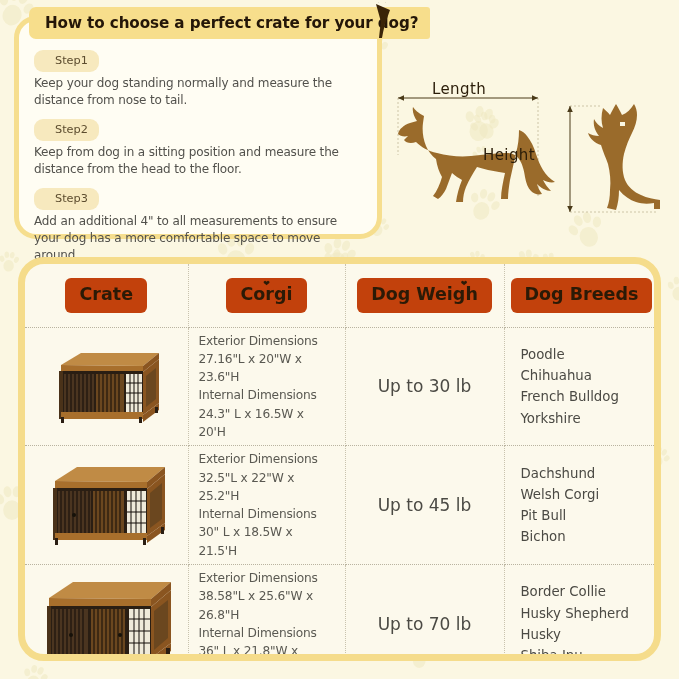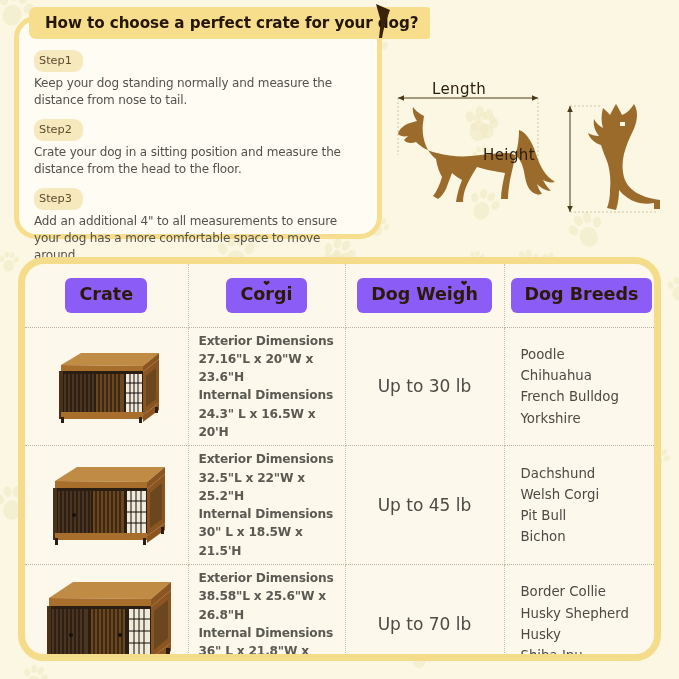--- a/index.html
+++ b/index.html
@@ -62,21 +62,21 @@
     z-index: 4;
   }
   #callout-body { padding: 28px 16px 0 15px; }
 
   .step-pill {
     display: inline-block;
     background: #F7E9BE;
     color: #5C4C2E;
     font-size: 11.3px;
     line-height: 1;
-    padding: 5px 11px 6px 5px;
+    padding: 5px 11px 6px 21px;
     border-radius: 9px;
     margin-bottom: 3px;
   }
   .step-text {
     color: #52514C;
     font-size: 12px;
     line-height: 1.40;
     margin-bottom: 9px;
     letter-spacing: -.15px;
   }
@@ -129,21 +129,21 @@
     height: 63px;
     vertical-align: middle;
     border-right: 1px dotted #C9C3AE;
     border-bottom: 1px dotted #B9B3A0;
     padding: 0 6px;
   }
   thead th:last-child { border-right: none; }
 
   .hdr-pill {
     display: inline-block;
-    background: #8b5cf6;
+    background: #c2410c;
     color: #2B1A06;
     font-size: 17.5px;
     line-height: 1;
     padding: 8px 14px 10px 14px;
     border-radius: 6px;
     white-space: nowrap;
     position: relative;
   }
   .heart-dot {
     position: absolute;
@@ -154,21 +154,21 @@
 
   tbody td {
     border-right: 1px dotted #C9C3AE;
     border-bottom: 1px dotted #B9B3A0;
     vertical-align: middle;
     padding: 4px 10px;
   }
   tbody td:last-child { border-right: none; }
   tbody tr:last-child td { border-bottom: none; }
 
-  .cell-size   { color: #5A5952; font-size: 12.2px; line-height: 1.50; letter-spacing: -.2px; font-weight: bold; }
+  .cell-size   { color: #5A5952; font-size: 12.2px; line-height: 1.50; letter-spacing: -.2px; }
   .cell-weigh  { color: #4B4A44; font-size: 17px; text-align: center; }
   .cell-breeds { color: #4B4A44; font-size: 13.3px; line-height: 1.60; padding-left: 16px; }
   .cell-crate  { padding: 0; text-align: center; }
   .cell-crate svg { display: block; margin: 0 auto; }
 </style>
 </head>
 <body>
 
 <div id="paw-layer">
     <svg width="30" height="32" viewBox="0 0 30 32" class="paw" style="left: 155.714px; top: 19.4706px; transform: scale(0.67) rotate(-10.3deg);">
@@ -617,21 +617,21 @@
     <path d="M11 0 L13 -5" stroke="#2A1B06" stroke-width="1.4" fill="none"></path>
   </svg>
 
   <div id="callout-body">
     <div class="step-block">
       <div class="step-pill">Step1</div>
       <div class="step-text">Keep your dog standing normally and measure the distance from nose to tail.</div>
     </div>
     <div class="step-block">
       <div class="step-pill">Step2</div>
-      <div class="step-text">Crate your dog in a sitting position and measure the distance from the head to the floor.</div>
+      <div class="step-text">Keep from dog in a sitting position and measure the distance from the head to the floor.</div>
     </div>
     <div class="step-block">
       <div class="step-pill">Step3</div>
       <div class="step-text">Add an additional 4" to all measurements to ensure your dog has a more comfortable space to move around.</div>
     </div>
   </div>
 </div>
 
 <div id="dog-diagram">
 

